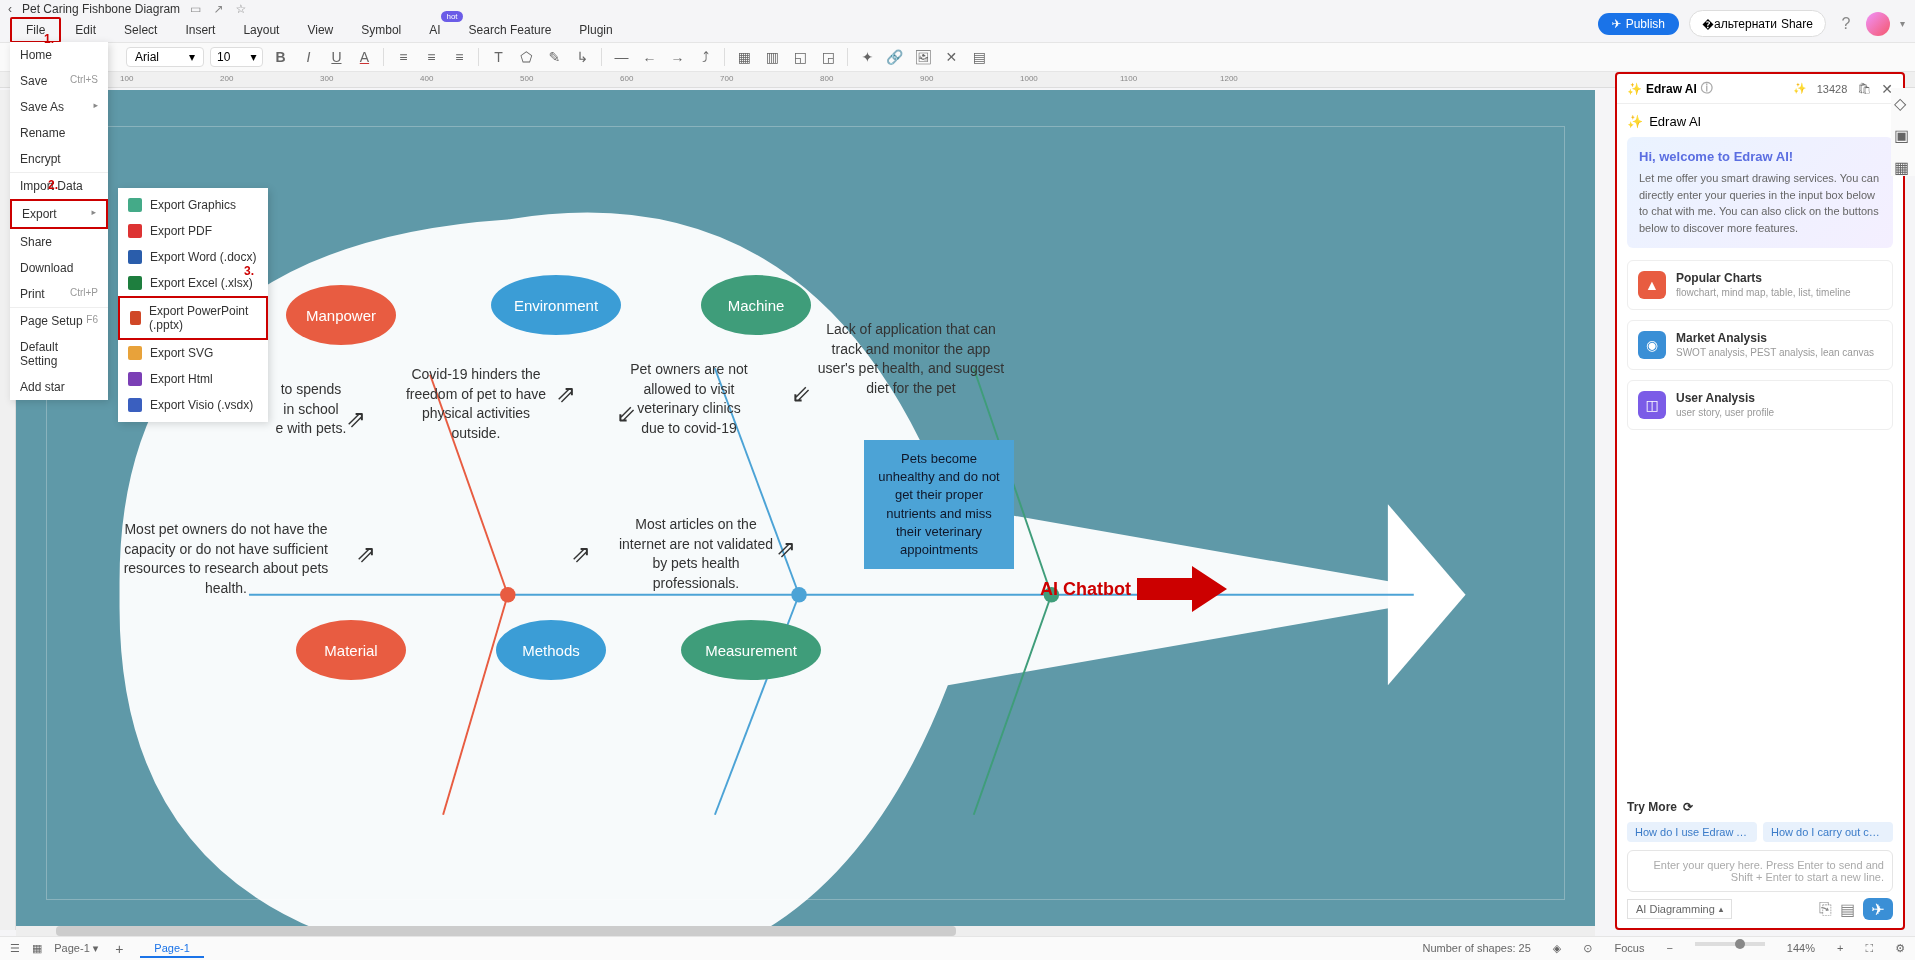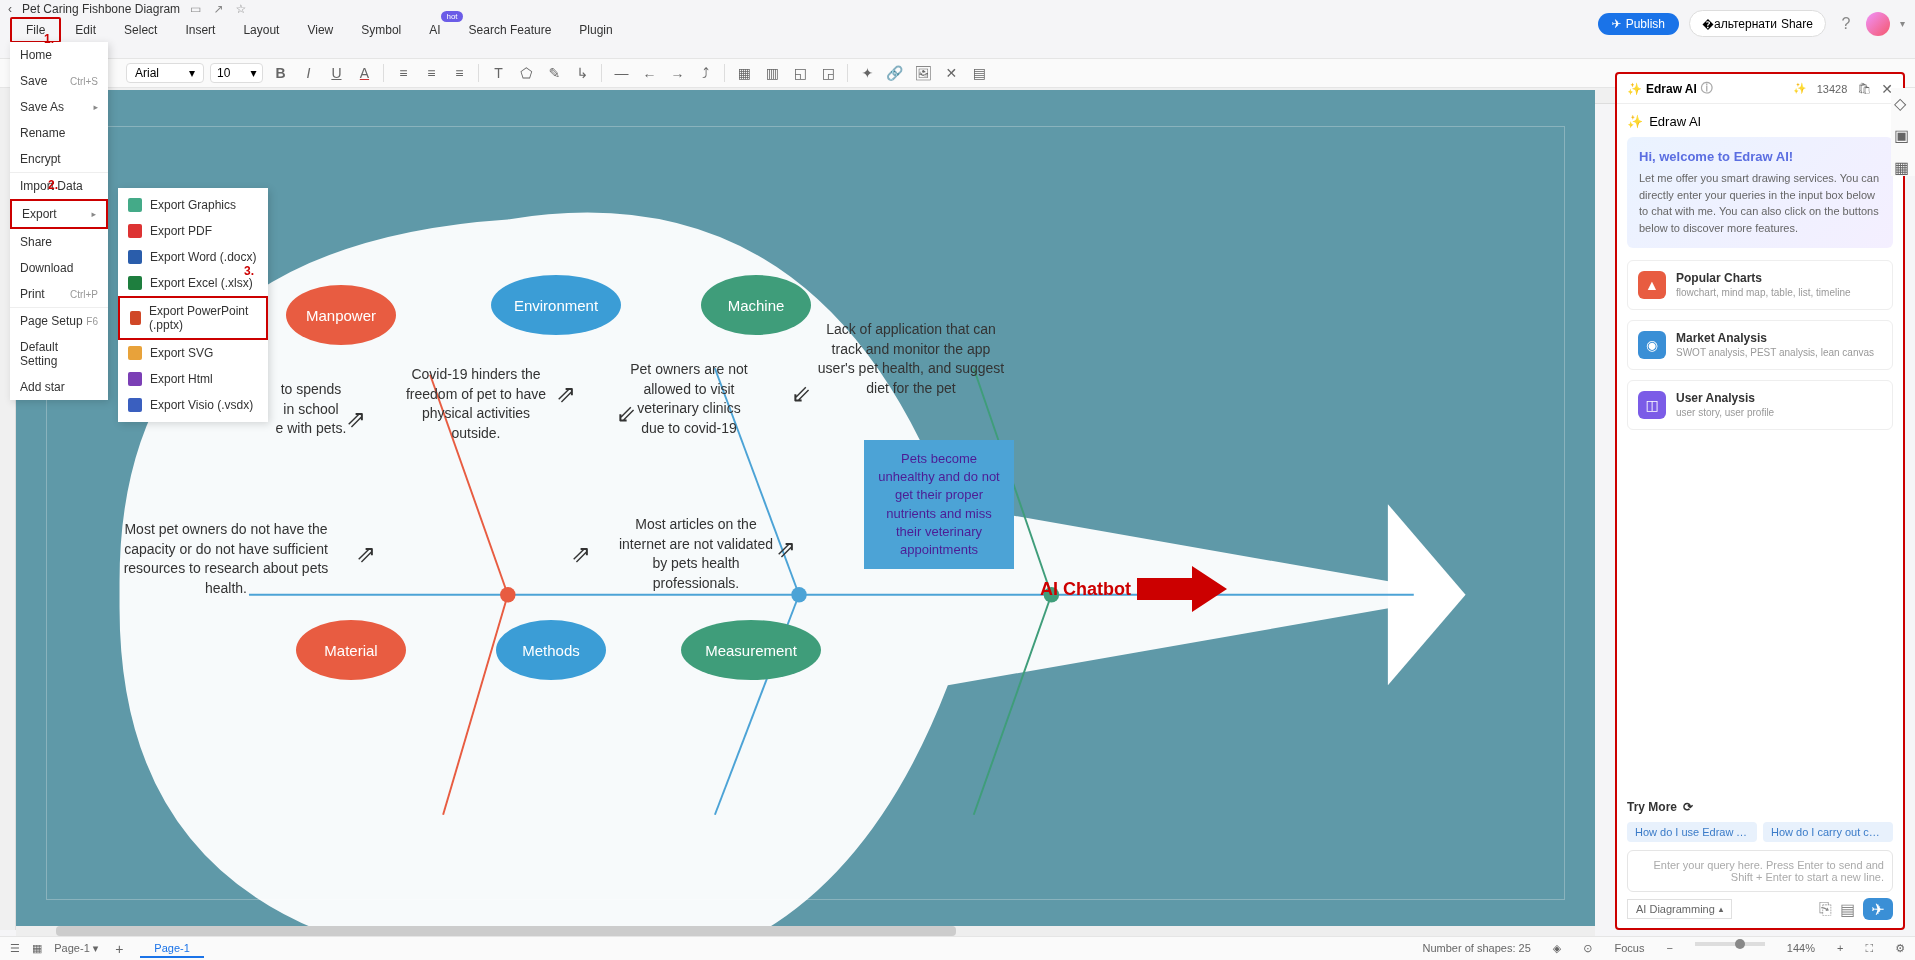--- a/index.html
+++ b/index.html
@@ -18,21 +18,21 @@
 .help-icon { width: 20px; height: 20px; border-radius: 50%; display: flex; align-items: center; justify-content: center; color: #888; cursor: pointer; }
 .avatar { width: 24px; height: 24px; border-radius: 50%; background: linear-gradient(135deg,#f093fb,#f5576c); }
 
 
 .menubar { height: 24px; display: flex; align-items: center; padding: 0 10px; gap: 0; font-size: 12px; }
 .menubar .menu-item { padding: 4px 14px; cursor: pointer; color: #333; position: relative; }
 .menubar .menu-item.file { border: 2px solid #c00; border-radius: 2px; }
 .menubar .hot-badge { position: absolute; top: -8px; right: -8px; background: #6b5ce7; color: #fff; font-size: 8px; padding: 1px 5px; border-radius: 6px; }
 
 
-.toolbar { height: 30px; background: #fafafa; border-top: 1px solid #e5e5e5; border-bottom: 1px solid #e5e5e5; display: flex; align-items: center; padding: 0 10px; gap: 6px; margin-top: 16px; }
+.toolbar { height: 30px; background: #fafafa; border-top: 1px solid #e5e5e5; border-bottom: 1px solid #e5e5e5; display: flex; align-items: center; padding: 0 10px; gap: 6px; }
 .font-select { border: 1px solid #ddd; border-radius: 4px; padding: 2px 8px; font-size: 12px; background: #fff; display: flex; align-items: center; gap: 30px; cursor: pointer; }
 .size-select { border: 1px solid #ddd; border-radius: 4px; padding: 2px 6px; font-size: 12px; background: #fff; display: flex; align-items: center; gap: 20px; cursor: pointer; }
 .tool-icon { width: 22px; height: 22px; display: flex; align-items: center; justify-content: center; color: #666; cursor: pointer; font-size: 14px; }
 .tool-divider { width: 1px; height: 18px; background: #ddd; margin: 0 2px; }
 
 
 .ruler-h { height: 16px; background: #f0f0f0; position: relative; overflow: hidden; font-size: 8px; color: #888; border-bottom: 1px solid #ddd; }
 .ruler-h span { position: absolute; top: 2px; }
 
 
@@ -41,28 +41,28 @@
 .canvas { position: absolute; inset: 0; background: #5f99a8; }
 .canvas-inner-border { position: absolute; left: 30px; top: 36px; right: 30px; bottom: 30px; border: 1px solid #8ab3bd; }
 
 
 .node { position: absolute; border-radius: 50%; display: flex; align-items: center; justify-content: center; color: #fff; font-size: 15px; }
 .node-red { background: #e85c41; }
 .node-blue { background: #3b9dd6; }
 .node-green { background: #3f9d7a; }
 
 .fish-text { position: absolute; color: #333; font-size: 14px; text-align: center; line-height: 1.4; }
-.result-box { position: absolute; background: #4ca3d6; color: #4c1d95; padding: 10px; font-size: 13px; text-align: center; line-height: 1.4; width: 150px; }
+.result-box { position: absolute; background: #4ca3d6; color: #0f172a; padding: 10px; font-size: 13px; text-align: center; line-height: 1.4; width: 150px; }
 
 
 .arrow-annot { position: absolute; font-size: 24px; color: #333; transform: rotate(0deg); }
 
 
 .file-menu { position: absolute; left: 10px; top: 42px; width: 98px; background: #fff; box-shadow: 2px 2px 8px rgba(0,0,0,.15); font-size: 12px; z-index: 10; }
-.file-menu-item { padding: 6px 10px; display: flex; justify-content: space-between; align-items: center; cursor: pointer; color: #333; }
+.file-menu-item { padding: 6px 10px; display: flex; justify-content: space-between; cursor: pointer; color: #333; }
 .file-menu-item.export-hl { border: 2px solid #c00; }
 .file-menu .submenu-arrow { font-size: 9px; color: #888; }
 .file-menu .shortcut { font-size: 10px; color: #999; }
 
 
 .export-submenu { position: absolute; left: 118px; top: 188px; width: 150px; background: #fff; box-shadow: 2px 2px 8px rgba(0,0,0,.15); font-size: 12px; z-index: 10; padding: 4px 0; }
 .export-item { padding: 6px 10px; display: flex; align-items: center; gap: 8px; cursor: pointer; color: #333; }
 .export-item.pptx-hl { border: 2px solid #c00; }
 .export-icon { width: 14px; height: 14px; border-radius: 2px; }
 

